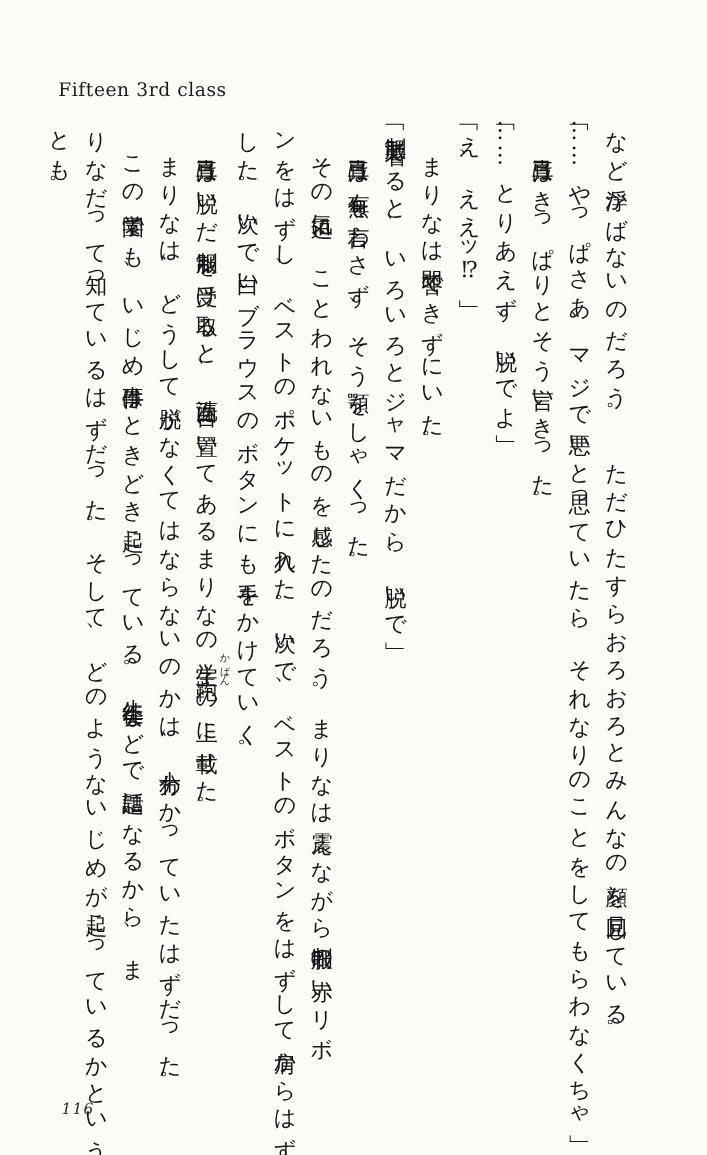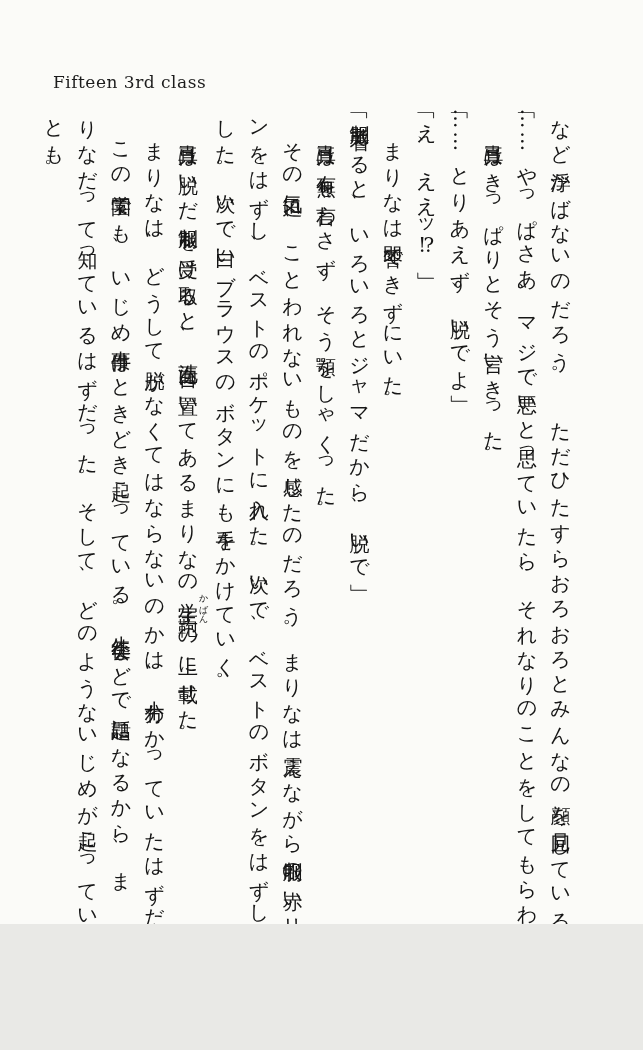--- a/index.html
+++ b/index.html
@@ -4,21 +4,21 @@
 <style>
   * { margin: 0; padding: 0; box-sizing: border-box; }
   html, body { width: 643px; height: 1050px; }
   body {
     background: #e9e9e6;
     font-family: "DejaVu Serif", serif;
   }
   .page {
     position: relative;
     width: 643px;
-    height: 924px;
+    height: 1050px;
     background: #fbfbf8;
     overflow: hidden;
   }
   .running-header {
     position: absolute;
     left: 53px;
     top: 72px;
     font-size: 17px;
     color: #1c1c1c;
     letter-spacing: 0.5px;

